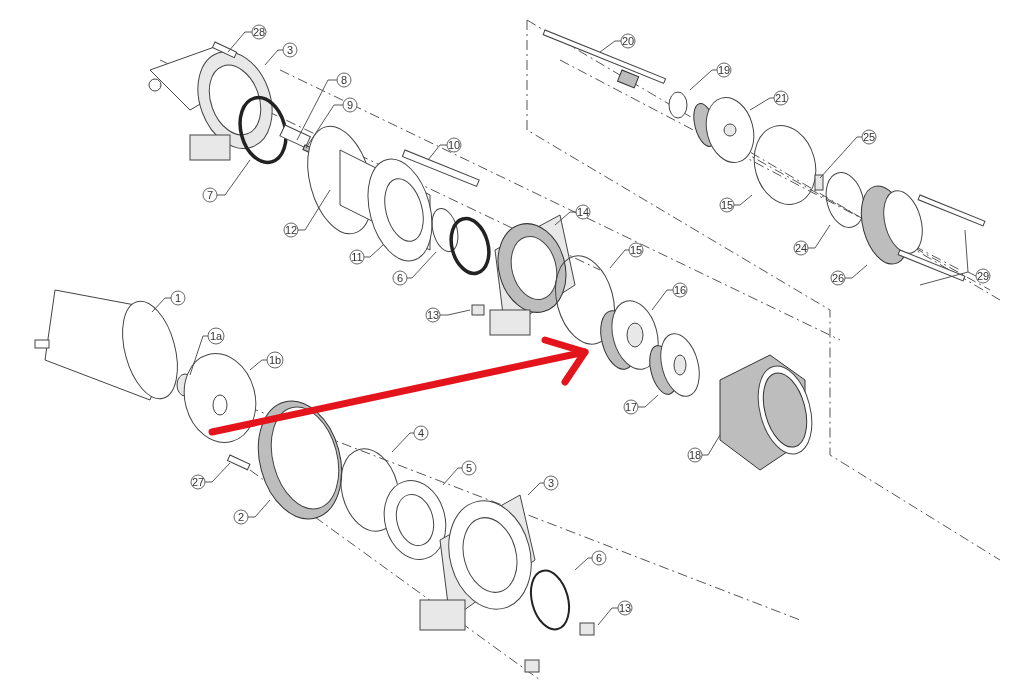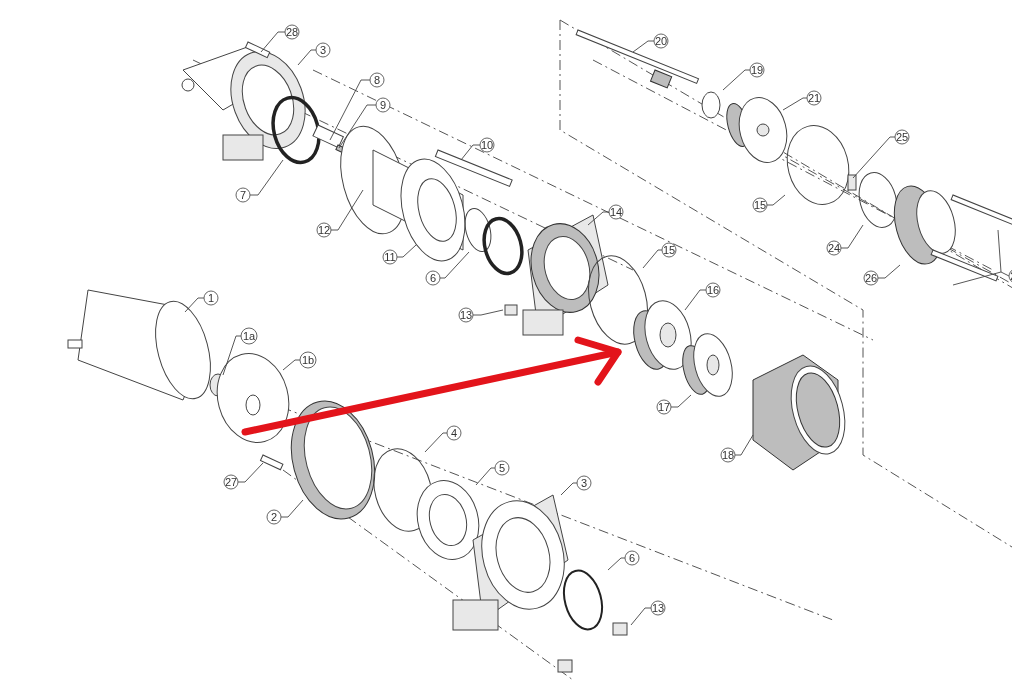--- a/index.html
+++ b/index.html
@@ -1,18 +1,18 @@
 <!DOCTYPE html>
 <html><head>
 <meta charset="utf-8">
 <style>
   html, body { margin: 0; padding: 0; background: #ffffff; }
   body { width: 1012px; height: 700px; overflow: hidden; position: relative;
          font-family: "Liberation Sans", sans-serif; }
-  #stage { position: absolute; left: 0; top: 0; width: 867px; height: 700px; margin-left: 33px; }
+  #stage { position: absolute; left: 0; top: 0; width: 867px; height: 700px; }
   svg text { font-family: "Liberation Sans", sans-serif; font-size: 11px; fill: #333; }
   .part { fill: #ffffff; stroke: #444; stroke-width: 1; }
   .partd { fill: #e8e8e8; stroke: #444; stroke-width: 1; }
   .gear { fill: #bdbdbd; stroke: #333; stroke-width: 1; }
   .thick { fill: none; stroke: #222; stroke-width: 3.5; }
   .thin { fill: none; stroke: #444; stroke-width: 1; }
   .dash { fill: none; stroke: #555; stroke-width: 1; stroke-dasharray: 10 4 2 4; }
   .leader { fill: none; stroke: #444; stroke-width: 0.9; }
   .balloon { fill: #fff; stroke: #555; stroke-width: 0.9; }
   .arrow { fill: none; stroke: #e3141b; stroke-width: 7; stroke-linecap: round; stroke-linejoin: round; }

